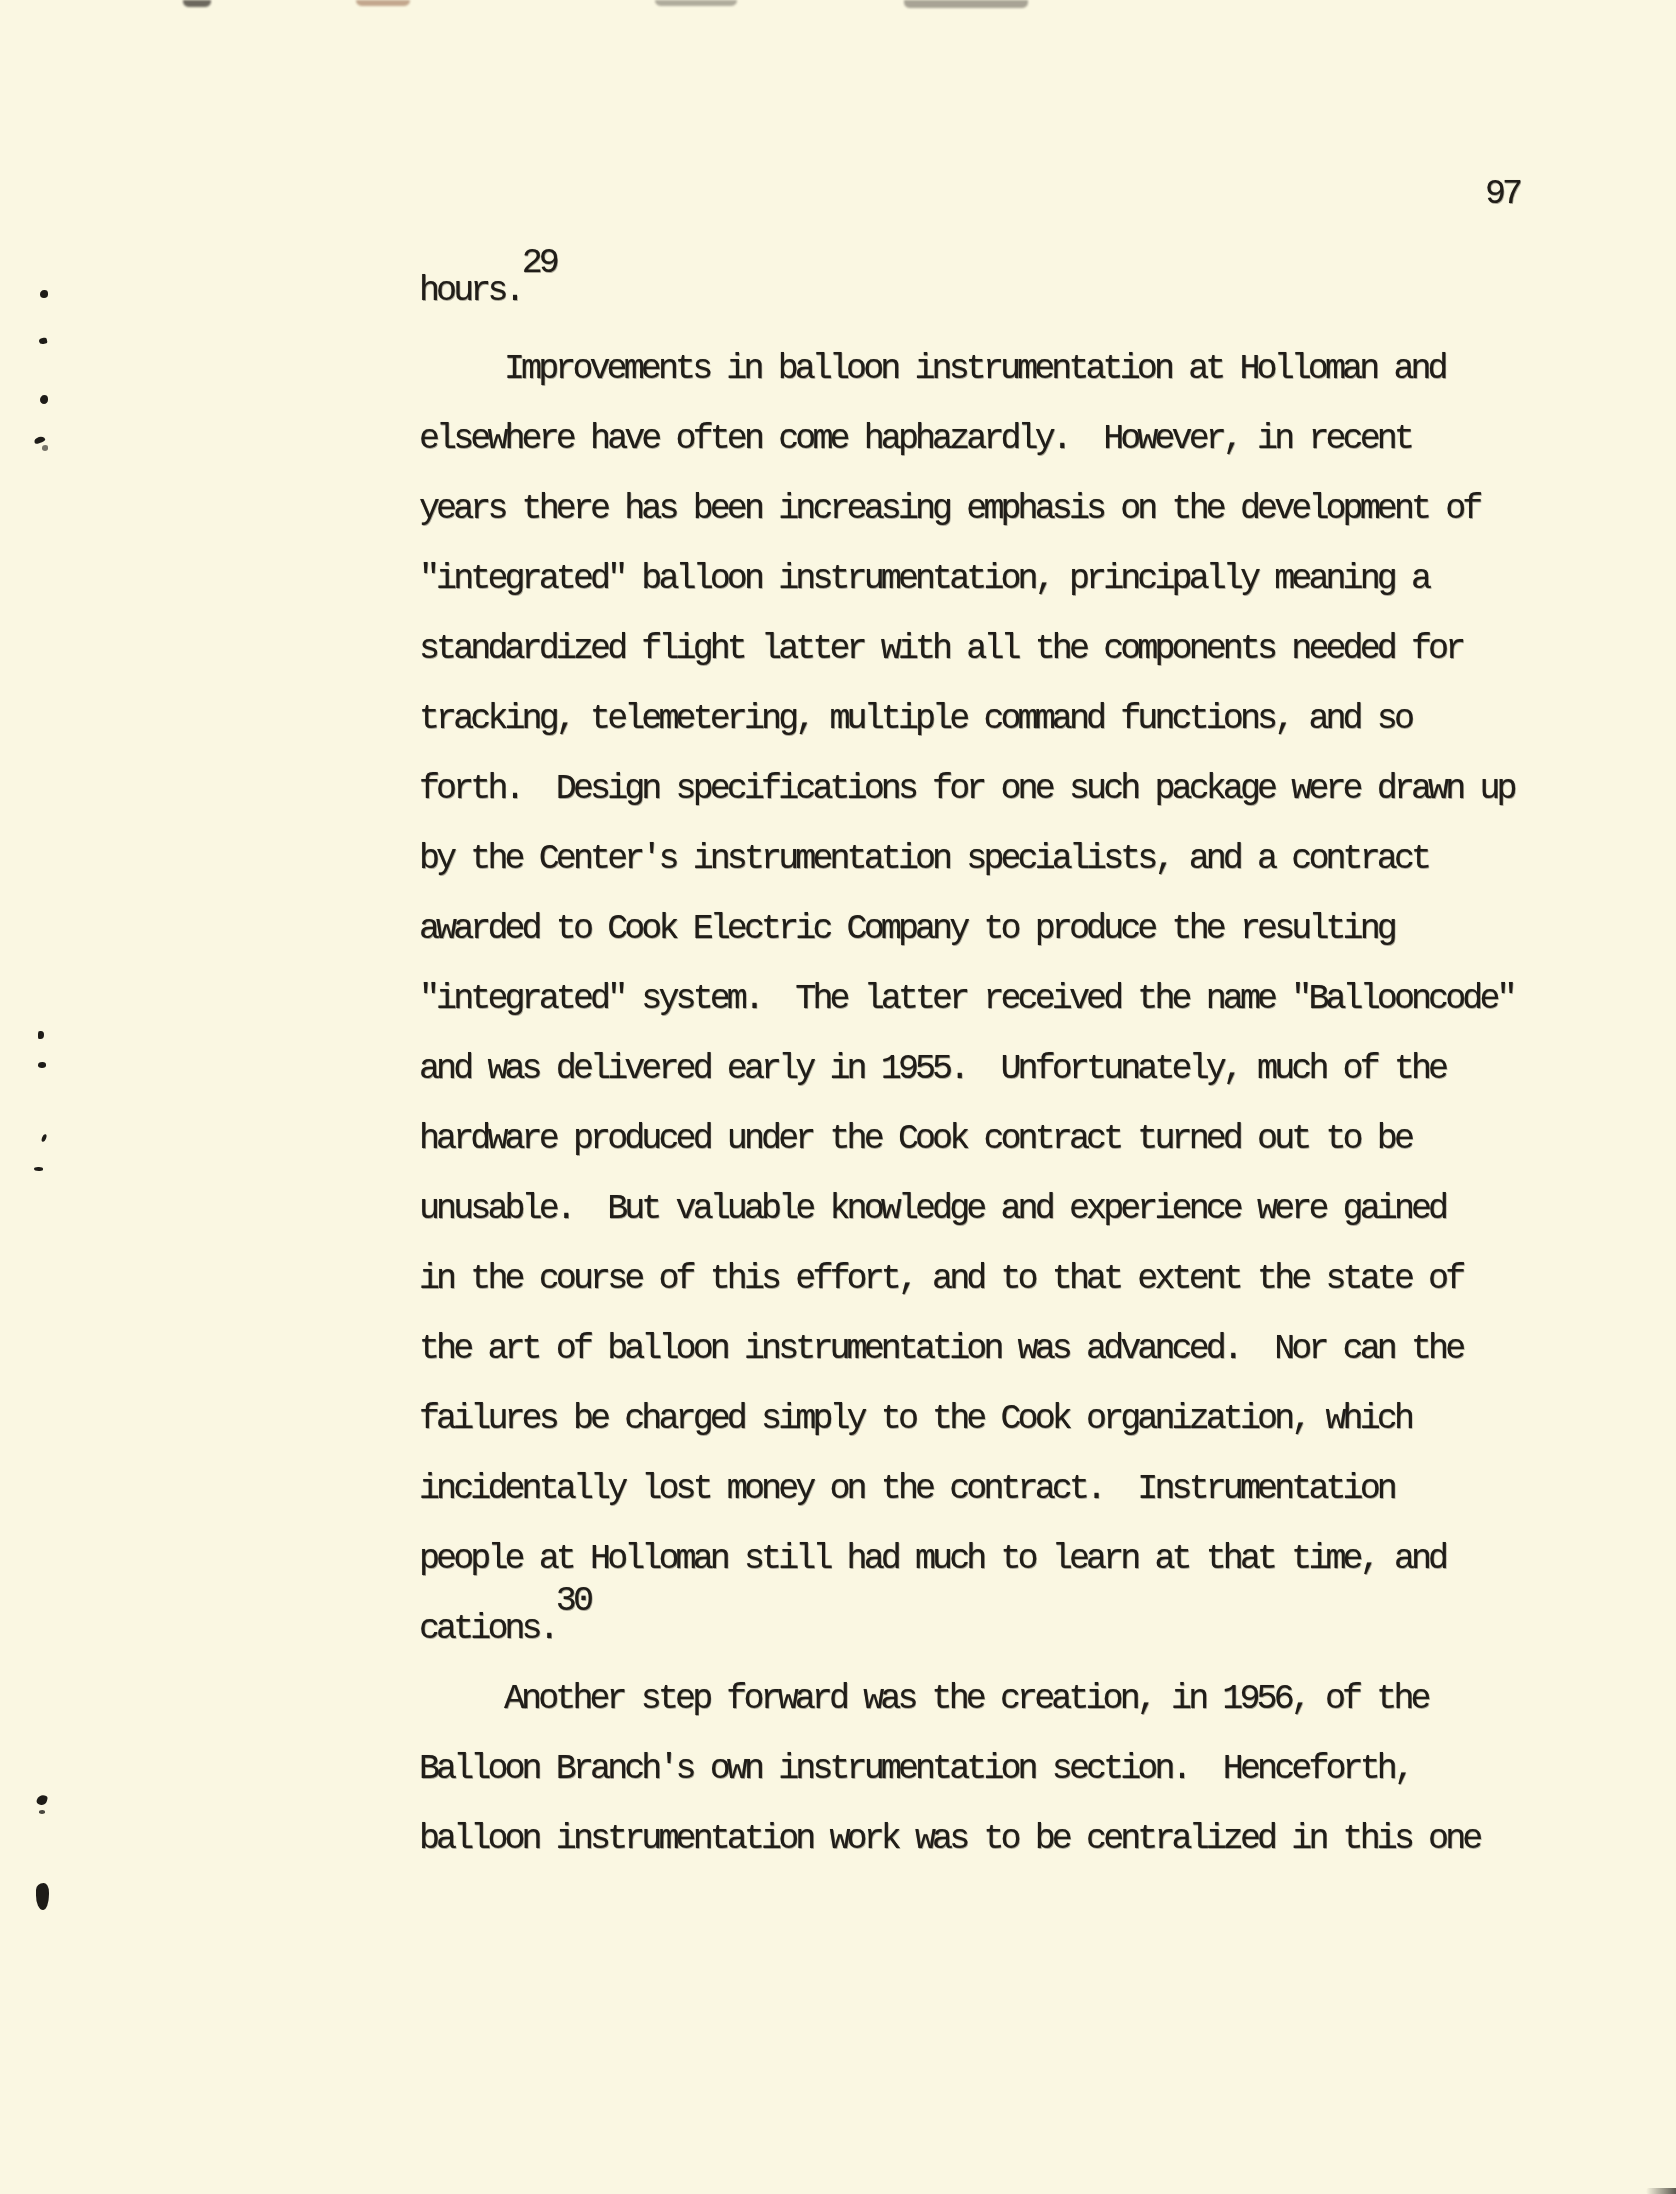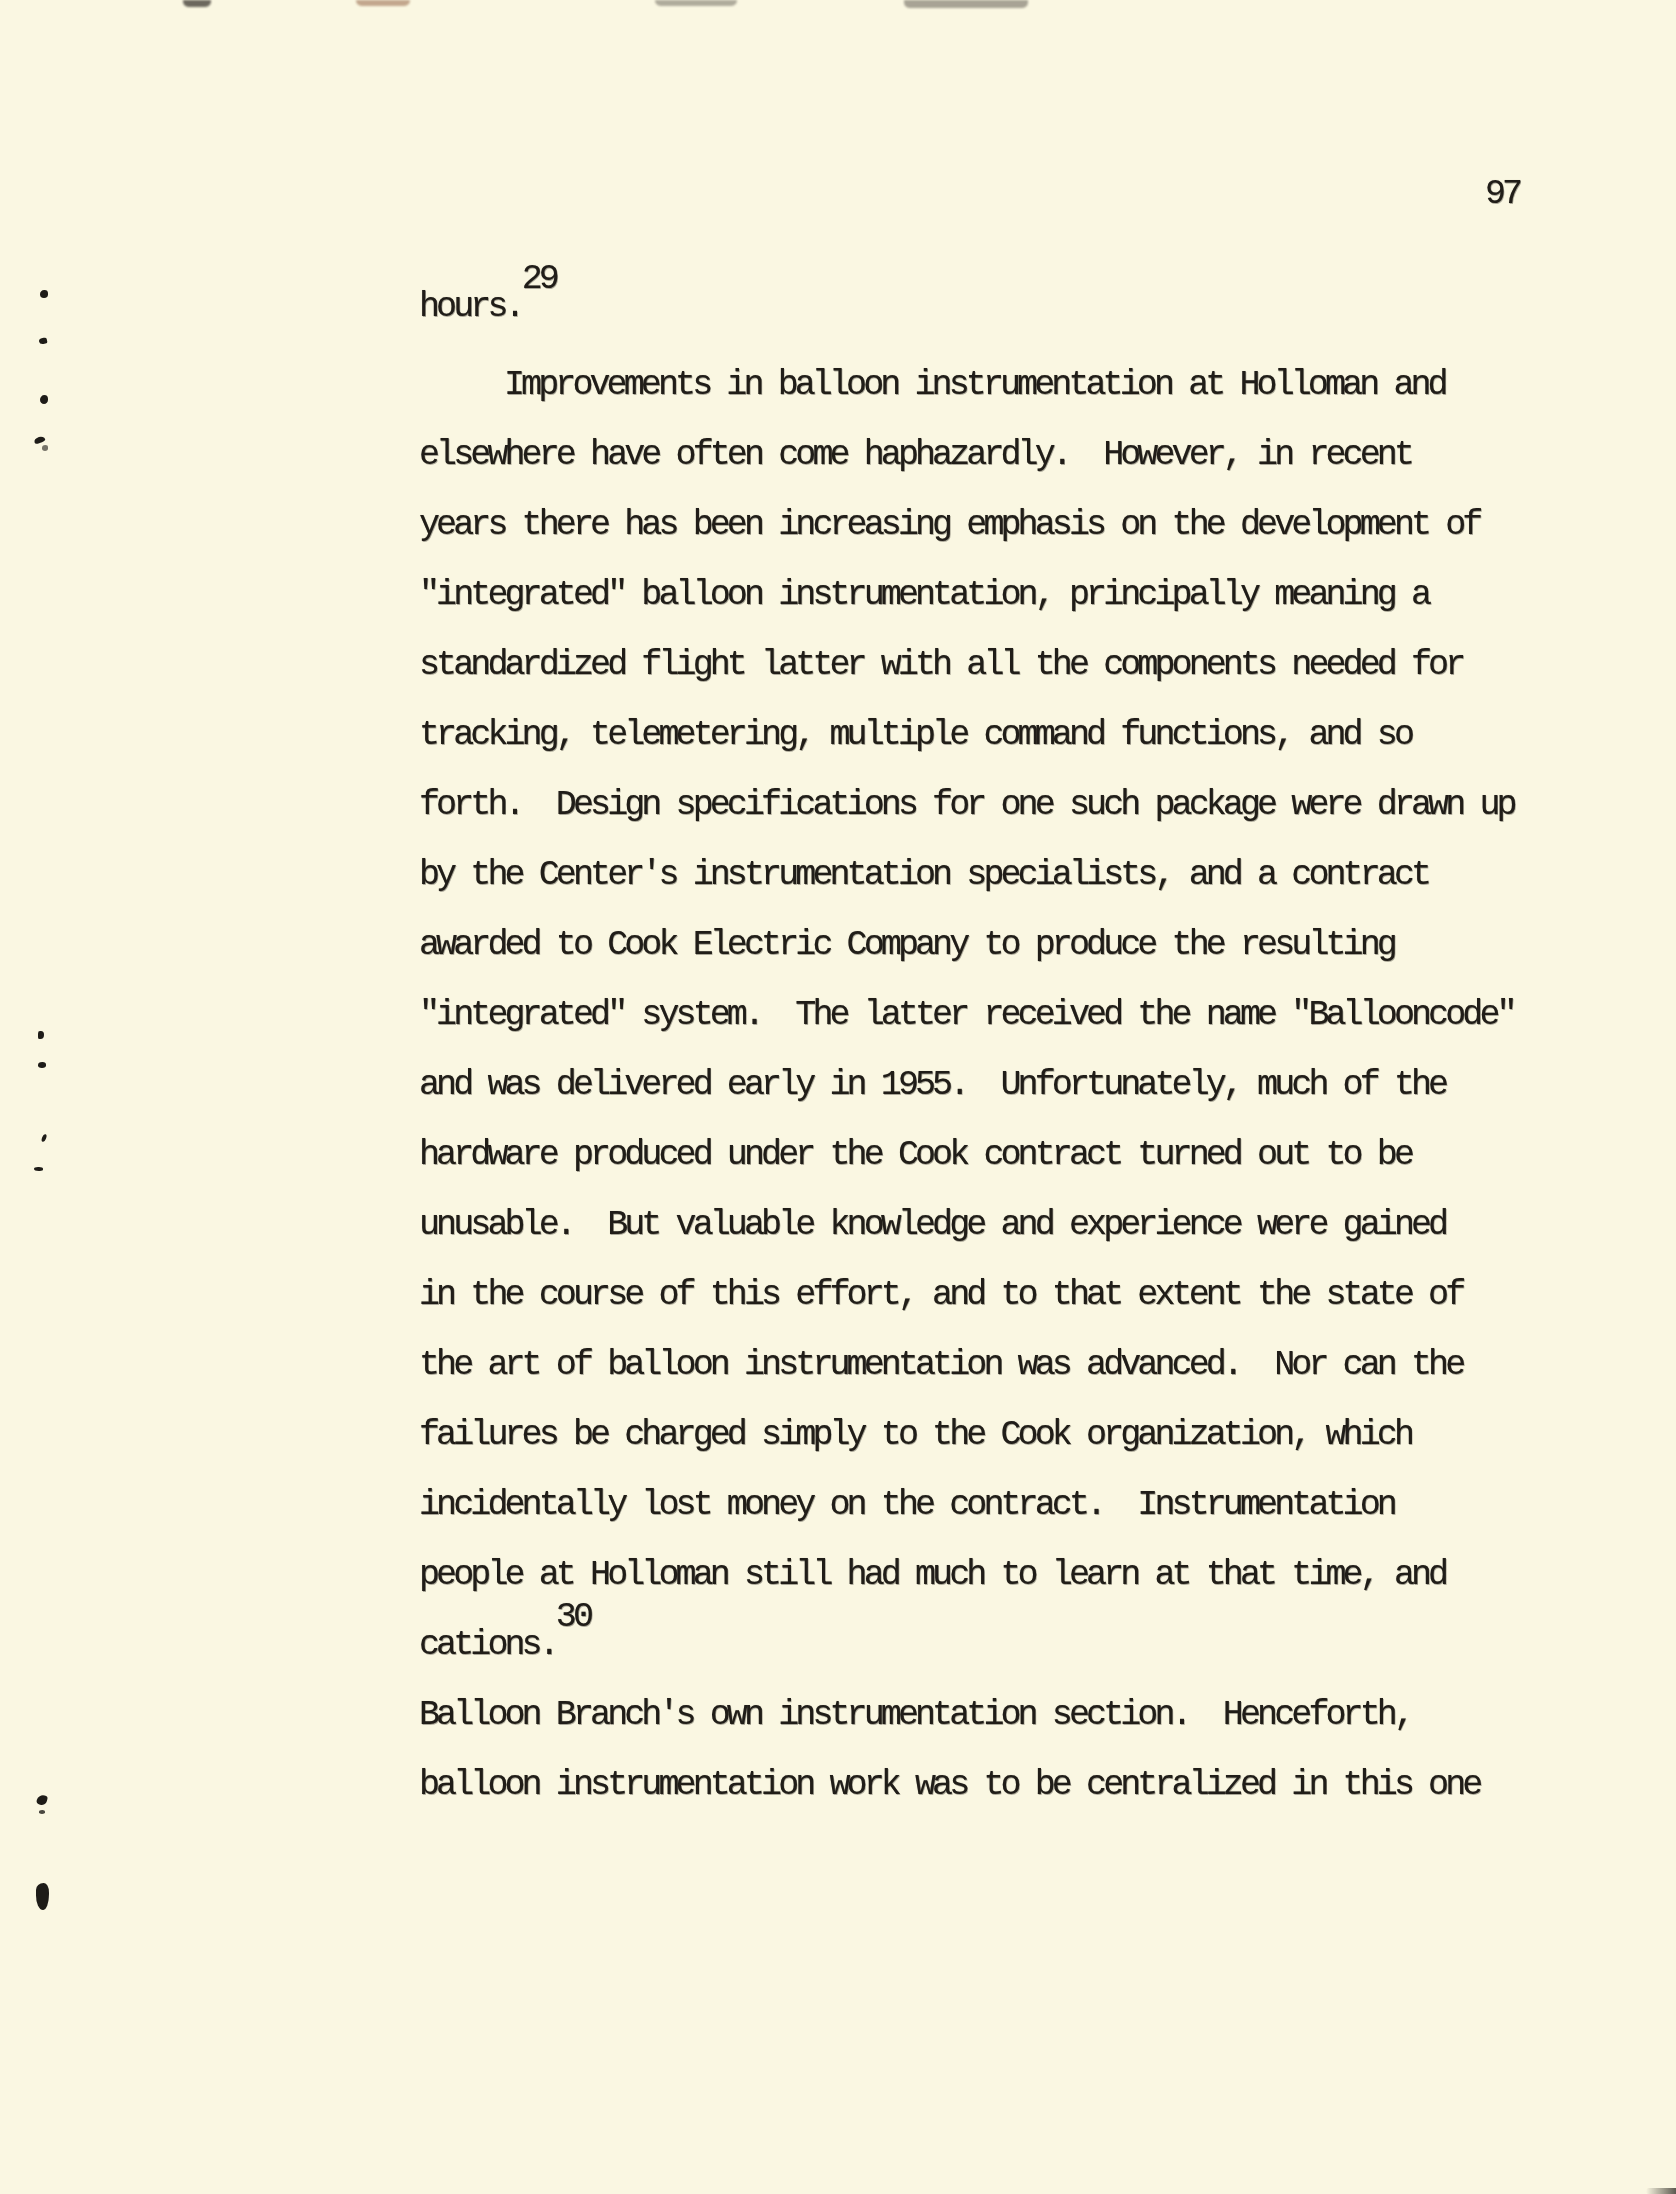--- a/index.html
+++ b/index.html
@@ -24,21 +24,21 @@
   .pageno {
     position: absolute;
     left: 1485px;
     top: 177px;
     line-height: 35px;
   }
 
   .textcol {
     position: absolute;
     left: 419px;
-    top: 272px;
+    top: 256px;
   }
 
   .line {
     height: 70px;
     line-height: 70px;
     white-space: pre;
   }
   .line.indent { padding-left: 85px; }
   .line.para-gap { margin-top: 8.4px; }
 
@@ -99,20 +99,21 @@
     <div class="line typed"><span>hardware produced under the Cook contract turned out to be</span></div>
     <div class="line typed"><span>unusable.  But valuable knowledge and experience were gained</span></div>
     <div class="line typed"><span>in the course of this effort, and to that extent the state of</span></div>
     <div class="line typed"><span>the art of balloon instrumentation was advanced.  Nor can the</span></div>
     <div class="line typed"><span>failures be charged simply to the Cook organization, which</span></div>
     <div class="line typed"><span>incidentally lost money on the contract.  Instrumentation</span></div>
     <div class="line typed"><span>people at Holloman still had much to learn at that time, and</span></div>
 
     <div class="line typed"><span>cations.</span><span class="sup">30</span></div>
 
+    <div class="line typed indent"><span>Another step forward was the creation, in 1956, of the</span></div>
     <div class="line typed"><span>Balloon Branch's own instrumentation section.  Henceforth,</span></div>
     <div class="line typed"><span>balloon instrumentation work was to be centralized in this one</span></div>
   </div>
 
   <div class="speck" style="left:40px; top:290px; width:8.4px; height:8.4px;"></div>
   <div class="speck" style="left:39px; top:338px; width:8.4px; height:5.6px; transform:rotate(-12deg); border-radius:60% 40% 30% 70%;"></div>
   <div class="speck" style="left:40px; top:395px; width:8.4px; height:9px;"></div>
   <div class="speck" style="left:34px; top:437px; width:10.5px; height:5.6px; transform:rotate(-18deg); border-radius:50% 50% 60% 40% / 70% 70% 30% 30%;"></div>
   <div class="speck" style="left:42px; top:445px; width:6.3px; height:5.6px; opacity:0.6;"></div>
   <div class="speck" style="left:38px; top:1031px; width:6.3px; height:7.7px; border-radius:40% 60% 70% 30%;"></div>

